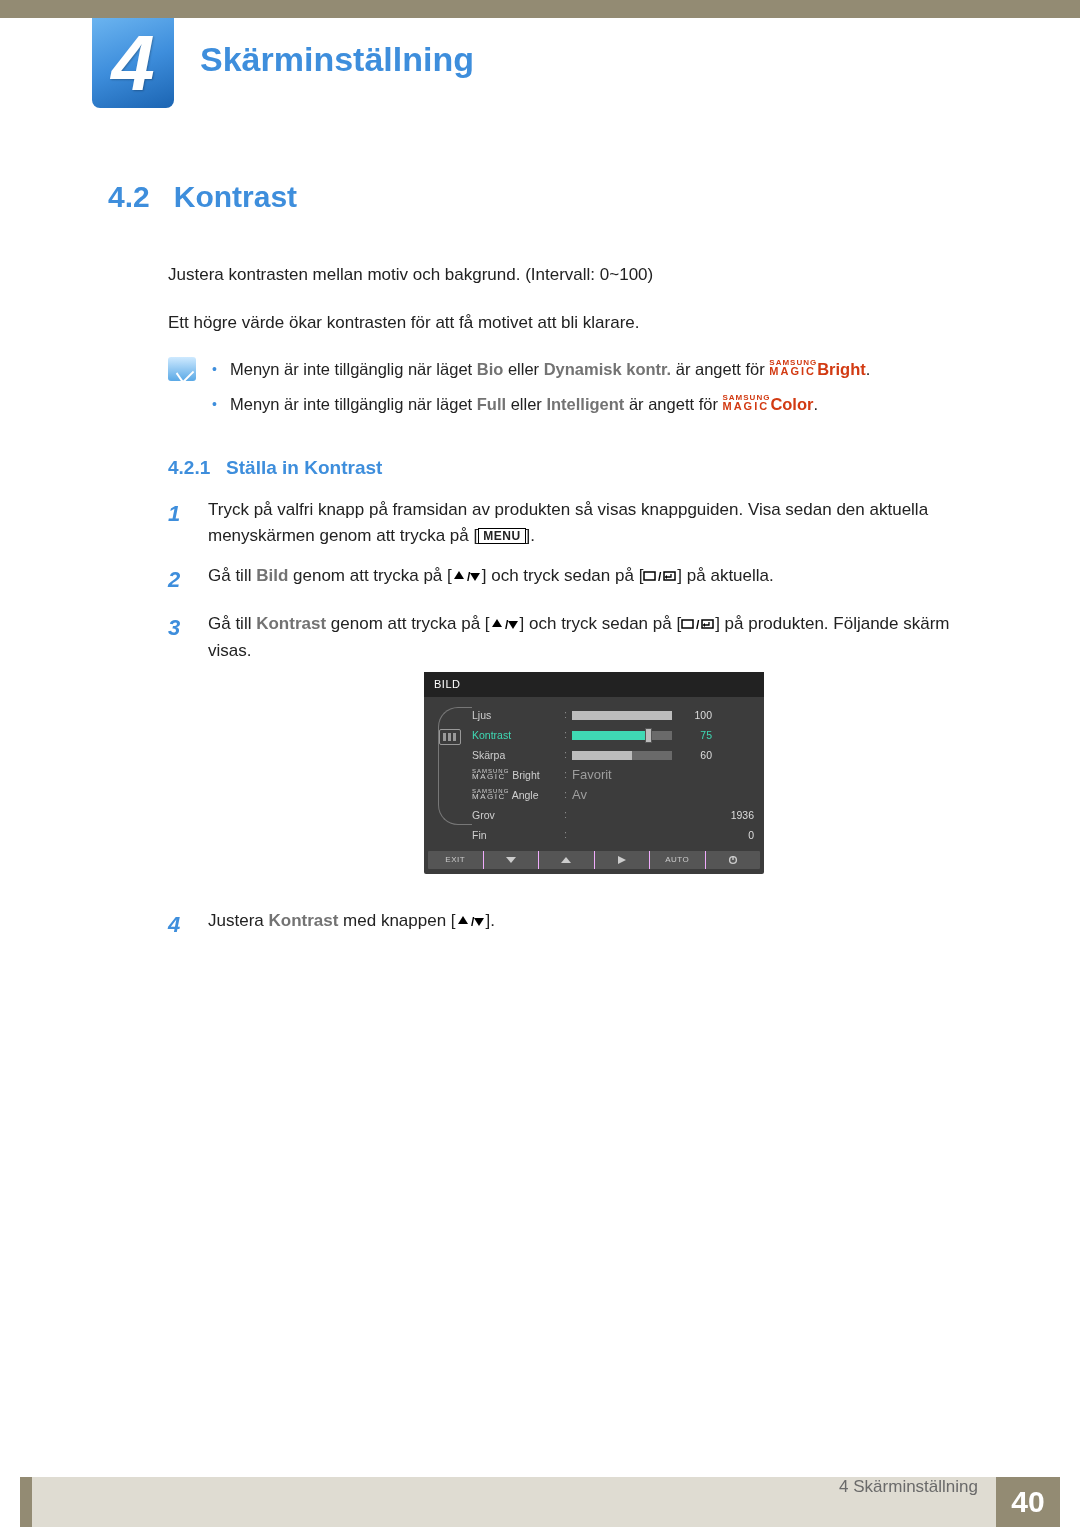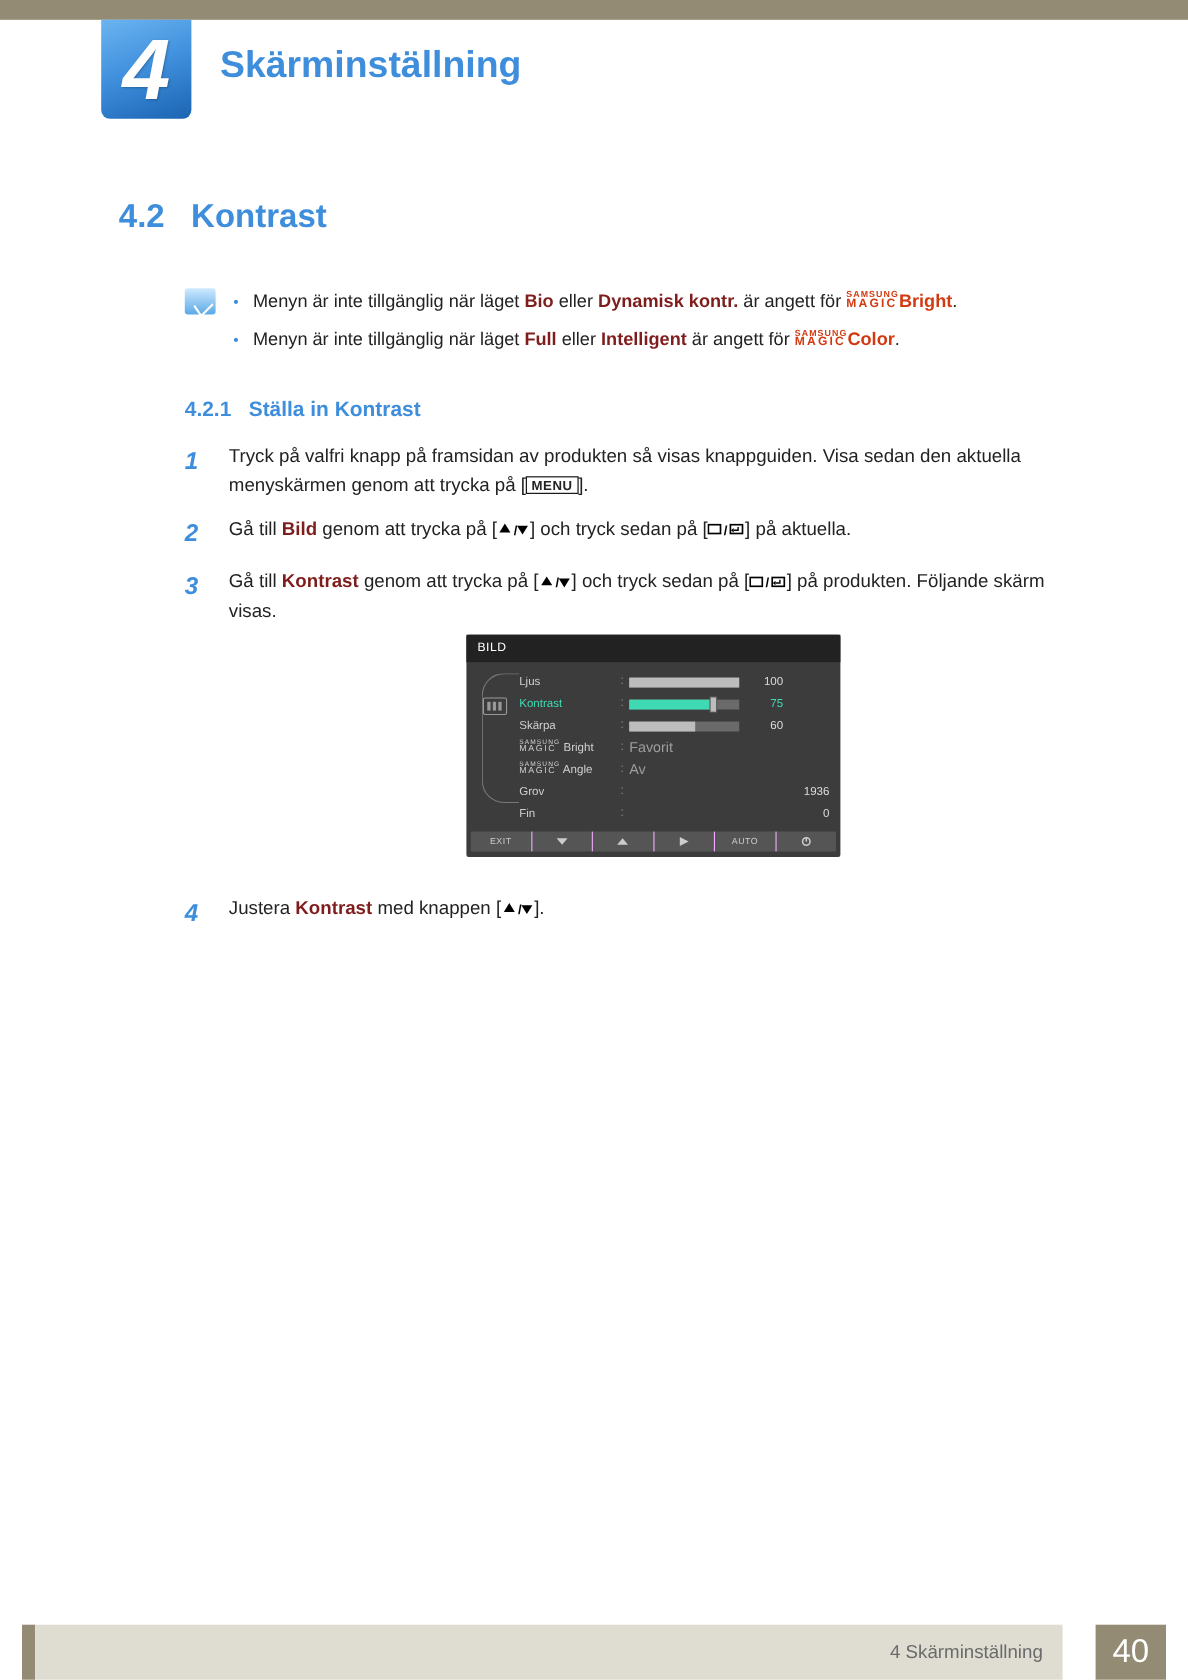--- a/index.html
+++ b/index.html
@@ -88,21 +88,21 @@
     width:14px; height:10px;
     border-left:2px solid #fff;
     border-bottom:2px solid #fff;
     transform: rotate(-45deg) skewX(-10deg);
   }
   .note-list { list-style: none; font-size: 16.5px; }
   .note-list li { position: relative; padding-left: 18px; margin-bottom: 10px; line-height:1.5;}
   .note-list li::before {
     content: "•"; position: absolute; left: 0; color: #3e8edc; font-size: 14px; top:2px;
   }
-  .hi { color: #7f1d1d; font-weight: bold; }
+  .hi { color: #737373; font-weight: bold; }
   .magic {
     display:inline-block;
     font-size:0;
     vertical-align: baseline;
     line-height:1;
   }
   .magic .sm{ display:block; font-size:8px; letter-spacing:1px; color:#d23a12; font-weight:bold;}
   .magic .mg{ display:block; font-size:11px; letter-spacing:2px; color:#d23a12; font-weight:bold; margin-top:-1px;}
   .magic-suffix{ color:#d23a12; font-weight:bold; font-size:16.5px;}
   .subhead {
@@ -221,52 +221,55 @@
     position: absolute;
     left: 0; right: 0; bottom: 0;
     height: 50px;
     display: flex;
     align-items: stretch;
   }
   .footer-bar {
     flex: 1;
     background: #dfdcd2;
     display: flex;
-    align-items: center;
     justify-content: flex-end;
     padding-right: 18px;
     color: #6a6a6a;
     font-size: 17px;
   }
   .footer-accent { width: 12px; background: #938b73; }
   .footer-page {
     width: 64px;
     background: #938b73;
     color: #fff;
     font-size: 30px;
-    font-weight: normal;
-    display: flex; align-items: center; justify-content: center; margin-left: 30px;
+    font-weight: bold;
+    display: flex; align-items: center; justify-content: center;
   }
   .footer-pad{ width:20px; background:#fff;}
 </style>
 </head>
 <body>
 
 <div class="topbar"></div>
 
 <div class="chapter-tab">4</div>
 <div class="chapter-title">Skärminställning</div>
 
 <div class="content">
 
   <div class="sec-head">
     <span class="sec-num">4.2</span>
     <span class="sec-title">Kontrast</span>
   </div>
 
+  <div class="body-text">
+    <p class="para">Justera kontrasten mellan motiv och bakgrund. (Intervall: 0~100)</p>
+    <p class="para">Ett högre värde ökar kontrasten för att få motivet att bli klarare.</p>
+  </div>
 
   <div class="note-block">
     <div class="note-icon"></div>
     <ul class="note-list">
       <li>
         <span>Menyn är inte tillgänglig när läget </span><span class="hi">Bio</span><span> eller </span><span class="hi">Dynamisk kontr.</span><span> är angett för </span><span class="magic"><span class="sm">SAMSUNG</span><span class="mg">MAGIC</span></span><span class="magic-suffix">Bright</span><span>.</span>
       </li>
       <li>
         <span>Menyn är inte tillgänglig när läget </span><span class="hi">Full</span><span> eller </span><span class="hi">Intelligent</span><span> är angett för </span><span class="magic"><span class="sm">SAMSUNG</span><span class="mg">MAGIC</span></span><span class="magic-suffix">Color</span><span>.</span>
       </li>

